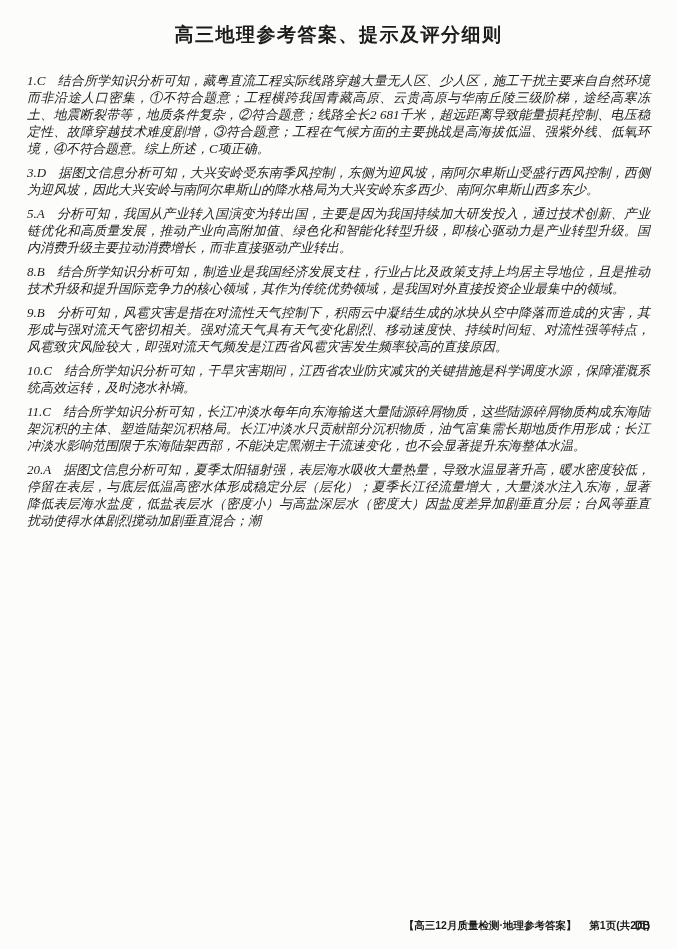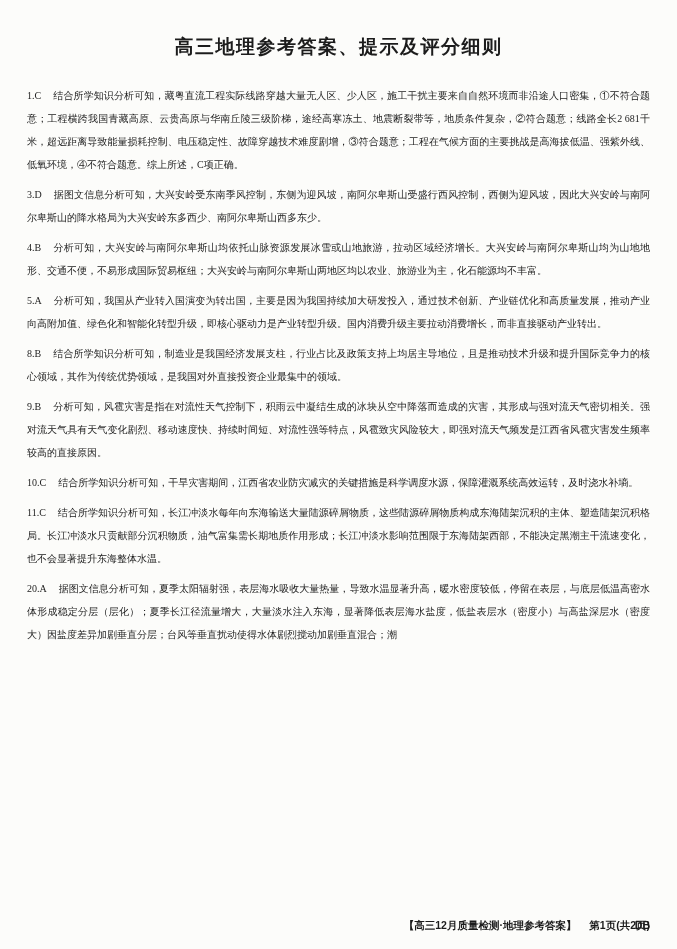--- a/index.html
+++ b/index.html
@@ -2,41 +2,42 @@
 <html><head>
 <meta charset="utf-8">
 <style>
   html, body { margin: 0; padding: 0; background: #d9d9d9; }
   .page {
     width: 677px;
     height: 949px;
     margin: 0 auto;
     background: #fcfcfa;
     box-sizing: border-box;
-    padding: 26px 27px 40px 27px;
+    padding: 14px 27px 40px 27px;
     position: relative;
     font-family: "Liberation Serif", serif;
     color: #1c1c1c;
     overflow: hidden;
   }
   .title {
     text-align: center;
     font-size: 19px;
     font-weight: bold;
     letter-spacing: 1.5px;
     margin: 8px 0 24px 0;
     font-family: "Liberation Sans", sans-serif;
   }
   .items { }
   .item {
-    font-size: 10px;
-    line-height: 23px;
+    font-size: 13px;
+    line-height: 17px;
     text-align: justify;
     margin: 0 0 7px 0;
     word-break: break-all;
+    font-style: italic;
   }
   .item .num {
     margin-right: 12px;
     white-space: nowrap;
   }
   .footer {
     position: absolute;
     left: 27px;
     right: 27px;
     bottom: 16px;
@@ -55,21 +56,20 @@
 </style>
 </head>
 <body>
 
 <div class="page">
   <h1 class="title">高三地理参考答案、提示及评分细则</h1>
 
   <div class="items">
       <p class="item"><span class="num">1.C</span><span class="txt">结合所学知识分析可知，藏粤直流工程实际线路穿越大量无人区、少人区，施工干扰主要来自自然环境而非沿途人口密集，①不符合题意；工程横跨我国青藏高原、云贵高原与华南丘陵三级阶梯，途经高寒冻土、地震断裂带等，地质条件复杂，②符合题意；线路全长2 681千米，超远距离导致能量损耗控制、电压稳定性、故障穿越技术难度剧增，③符合题意；工程在气候方面的主要挑战是高海拔低温、强紫外线、低氧环境，④不符合题意。综上所述，C项正确。</span></p>
       <p class="item"><span class="num">3.D</span><span class="txt">据图文信息分析可知，大兴安岭受东南季风控制，东侧为迎风坡，南阿尔卑斯山受盛行西风控制，西侧为迎风坡，因此大兴安岭与南阿尔卑斯山的降水格局为大兴安岭东多西少、南阿尔卑斯山西多东少。</span></p>
-      <p class="item"><span class="num">4.B</span><span class="txt">分析可知，大兴安岭与南阿尔卑斯山均依托山脉资源发展冰雪或山地旅游，拉动区域经济增长。大兴安岭与南阿尔卑斯山均为山地地形、交通不便，不易形成国际贸易枢纽；大兴安岭与南阿尔卑斯山两地区均以农业、旅游业为主，化石能源均不丰富。</span></p>
       <p class="item"><span class="num">5.A</span><span class="txt">分析可知，我国从产业转入国演变为转出国，主要是因为我国持续加大研发投入，通过技术创新、产业链优化和高质量发展，推动产业向高附加值、绿色化和智能化转型升级，即核心驱动力是产业转型升级。国内消费升级主要拉动消费增长，而非直接驱动产业转出。</span></p>
       <p class="item"><span class="num">8.B</span><span class="txt">结合所学知识分析可知，制造业是我国经济发展支柱，行业占比及政策支持上均居主导地位，且是推动技术升级和提升国际竞争力的核心领域，其作为传统优势领域，是我国对外直接投资企业最集中的领域。</span></p>
       <p class="item"><span class="num">9.B</span><span class="txt">分析可知，风雹灾害是指在对流性天气控制下，积雨云中凝结生成的冰块从空中降落而造成的灾害，其形成与强对流天气密切相关。强对流天气具有天气变化剧烈、移动速度快、持续时间短、对流性强等特点，风雹致灾风险较大，即强对流天气频发是江西省风雹灾害发生频率较高的直接原因。</span></p>
       <p class="item"><span class="num">10.C</span><span class="txt">结合所学知识分析可知，干旱灾害期间，江西省农业防灾减灾的关键措施是科学调度水源，保障灌溉系统高效运转，及时浇水补墒。</span></p>
       <p class="item"><span class="num">11.C</span><span class="txt">结合所学知识分析可知，长江冲淡水每年向东海输送大量陆源碎屑物质，这些陆源碎屑物质构成东海陆架沉积的主体、塑造陆架沉积格局。长江冲淡水只贡献部分沉积物质，油气富集需长期地质作用形成；长江冲淡水影响范围限于东海陆架西部，不能决定黑潮主干流速变化，也不会显著提升东海整体水温。</span></p>
       <p class="item"><span class="num">20.A</span><span class="txt">据图文信息分析可知，夏季太阳辐射强，表层海水吸收大量热量，导致水温显著升高，暖水密度较低，停留在表层，与底层低温高密水体形成稳定分层（层化）；夏季长江径流量增大，大量淡水注入东海，显著降低表层海水盐度，低盐表层水（密度小）与高盐深层水（密度大）因盐度差异加剧垂直分层；台风等垂直扰动使得水体剧烈搅动加剧垂直混合；潮</span></p>
     </div>
 
   <div class="footer">
     <span class="fleft">【高三12月质量检测·地理参考答案】</span>

